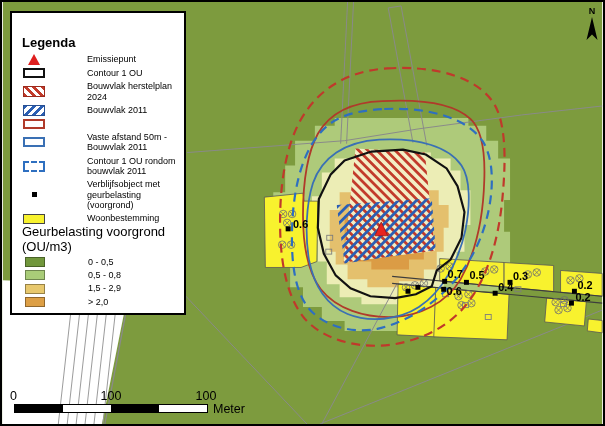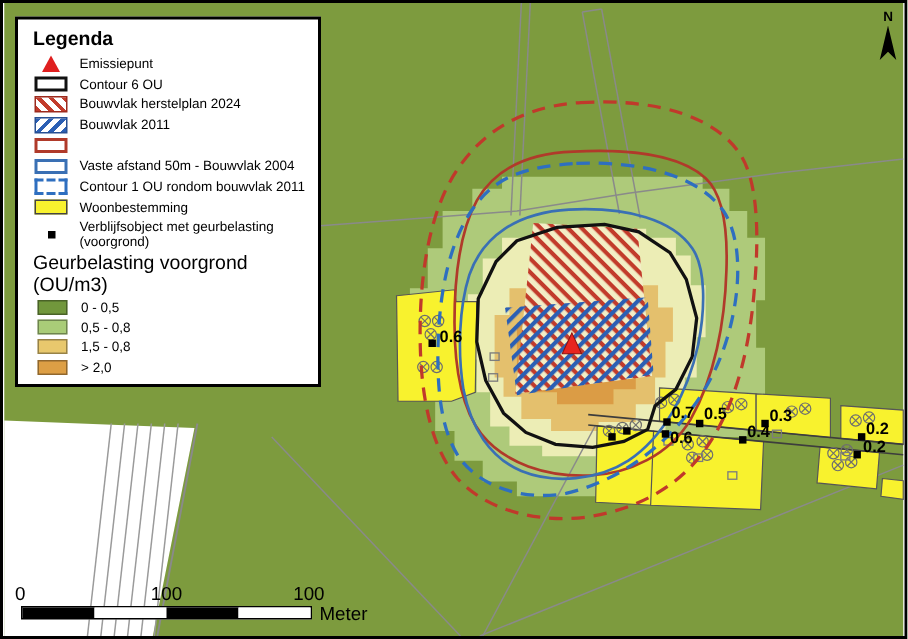--- a/index.html
+++ b/index.html
@@ -1,22 +1,22 @@
 <!DOCTYPE html>
 <html><head>
 <meta charset="utf-8">
 <style>
   html,body{margin:0;padding:0;background:#fff;font-family:"Liberation Sans",sans-serif;}
   .canvas{position:relative;width:605px;height:426px;box-sizing:border-box;border:2px solid #000;background:#fff;overflow:hidden;}
   #map{position:absolute;left:0;top:0;width:100%;height:100%;}
 
   
-  .legend{position:absolute;left:8px;top:9px;width:204px;box-sizing:border-box;background:#fff;border:2px solid #000;padding:5px 6px 6px 10px;}
+  .legend{position:absolute;left:8px;top:9px;width:176px;box-sizing:border-box;background:#fff;border:2px solid #000;padding:22px 6px 6px 10px;}
   .lg-title{font-size:13px;font-weight:bold;margin:0 0 4px 0;}
-  .lg-row{display:flex;margin-top:3px;}
+  .lg-row{display:flex;align-items:center;margin-top:3px;gap:34px;}
   .lg-sw{flex:0 0 24px;margin-right:7px;display:flex;justify-content:center;align-items:center;}
   .lg-label{font-size:9px;line-height:1.15;color:#000;}
   .sw-emission-triangle{width:0;height:0;border-left:6px solid transparent;border-right:6px solid transparent;border-bottom:11px solid #df1f1f;}
   .sw-contour-black{width:22px;height:10px;border:2px solid #111;background:#fff;box-sizing:border-box;}
   .sw-hatch-red{width:22px;height:11px;box-sizing:border-box;border:1px solid #9c2a1d;background:repeating-linear-gradient(45deg,#c23b2b 0 2.5px,#fff 2.5px 6px);}
   .sw-hatch-blue{width:22px;height:11px;box-sizing:border-box;border:1px solid #274f92;background:repeating-linear-gradient(135deg,#2b5fb4 0 2.5px,#fff 2.5px 6px);}
   .sw-outline-red{width:22px;height:10px;border:2px solid #b03a2a;background:#fff;box-sizing:border-box;}
   .sw-outline-blue{width:22px;height:10px;border:2px solid #3a70b4;background:#fff;box-sizing:border-box;}
   .sw-dashed-red{width:22px;height:11px;border:2px dashed #c0392b;background:#fff;box-sizing:border-box;}
   .sw-dashed-blue{width:22px;height:11px;border:2px dashed #2e6fc0;background:#fff;box-sizing:border-box;}
@@ -300,21 +300,21 @@
         <div class="lg-row">
           <span class="lg-sw">
             <span class="sw-emission-triangle"></span>
           </span>
           <span class="lg-label">Emissiepunt</span>
         </div>
         <div class="lg-row">
           <span class="lg-sw">
             <span class="sw-contour-black"></span>
           </span>
-          <span class="lg-label">Contour 6 OU</span>
+          <span class="lg-label">Contour 1 OU</span>
         </div>
         <div class="lg-row">
           <span class="lg-sw">
             <span class="sw-hatch-red"></span>
           </span>
           <span class="lg-label">Bouwvlak herstelplan 2024</span>
         </div>
         <div class="lg-row">
           <span class="lg-sw">
             <span class="sw-hatch-blue"></span>
@@ -323,54 +323,54 @@
         </div>
         <div class="lg-row">
           <span class="lg-sw">
             <span class="sw-outline-red"></span>
           </span>
         </div>
         <div class="lg-row">
           <span class="lg-sw">
             <span class="sw-outline-blue"></span>
           </span>
-          <span class="lg-label">Vaste afstand 50m - Bouwvlak 2004</span>
+          <span class="lg-label">Vaste afstand 50m - Bouwvlak 2011</span>
         </div>
         <div class="lg-row">
           <span class="lg-sw">
             <span class="sw-dashed-blue"></span>
           </span>
           <span class="lg-label">Contour 1 OU rondom bouwvlak 2011</span>
         </div>
         <div class="lg-row">
           <span class="lg-sw">
+            <span class="sw-dot-black"></span>
+          </span>
+          <span class="lg-label">Verblijfsobject met geurbelasting (voorgrond)</span>
+        </div>
+        <div class="lg-row">
+          <span class="lg-sw">
             <span class="sw-fill-yellow"></span>
           </span>
           <span class="lg-label">Woonbestemming</span>
-        </div>
-        <div class="lg-row">
-          <span class="lg-sw">
-            <span class="sw-dot-black"></span>
-          </span>
-          <span class="lg-label">Verblijfsobject met geurbelasting (voorgrond)</span>
         </div>
       </div>
     <div class="lg-classes-title">Geurbelasting voorgrond (OU/m3)</div>
     <div id="legend-classes">
         <div class="lg-row">
           <span class="class-sw" style="background: rgb(113, 151, 60);"></span>
           <span class="lg-label class-label">0 - 0,5</span>
         </div>
         <div class="lg-row">
           <span class="class-sw" style="background: rgb(169, 204, 120);"></span>
           <span class="lg-label class-label">0,5 - 0,8</span>
         </div>
         <div class="lg-row">
           <span class="class-sw" style="background: rgb(232, 200, 109);"></span>
-          <span class="lg-label class-label">1,5 - 0,8</span>
+          <span class="lg-label class-label">1,5 - 2,9</span>
         </div>
         <div class="lg-row">
           <span class="class-sw" style="background: rgb(221, 159, 69);"></span>
           <span class="lg-label class-label">&gt; 2,0</span>
         </div>
       </div>
   </div>
 
   <div id="scalebar">
     <div class="sb-labels" id="sb-labels">

